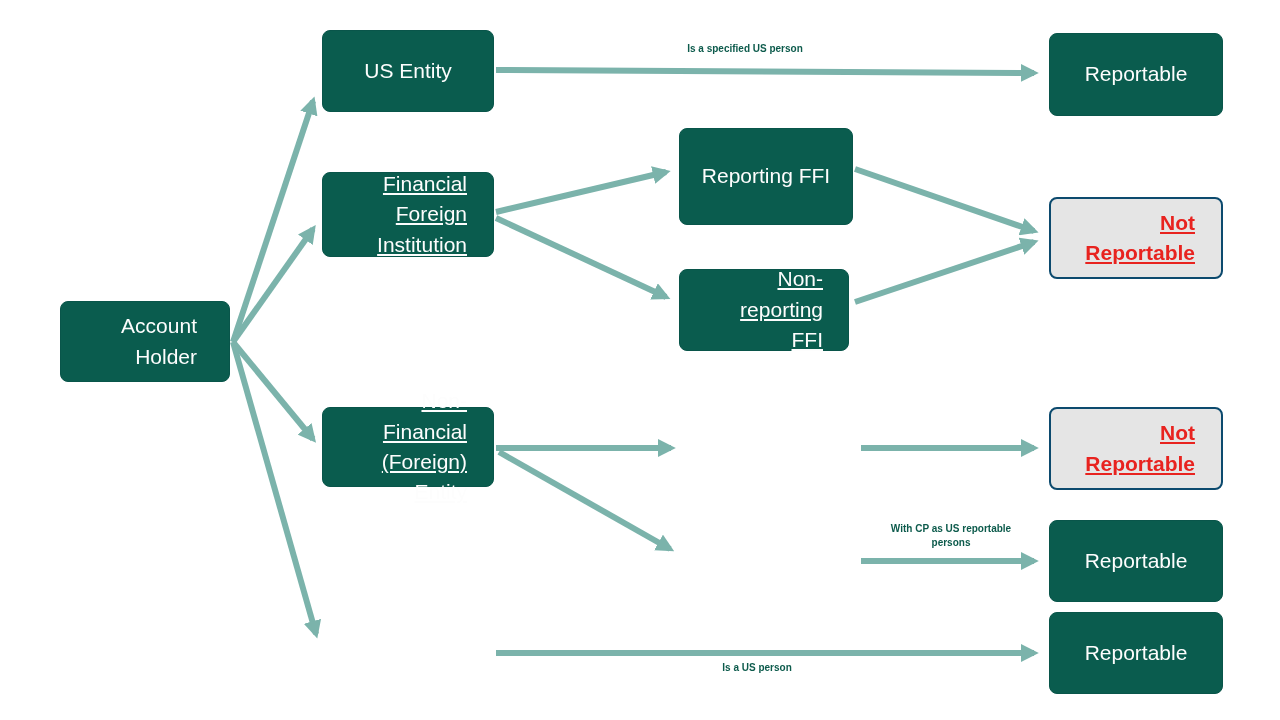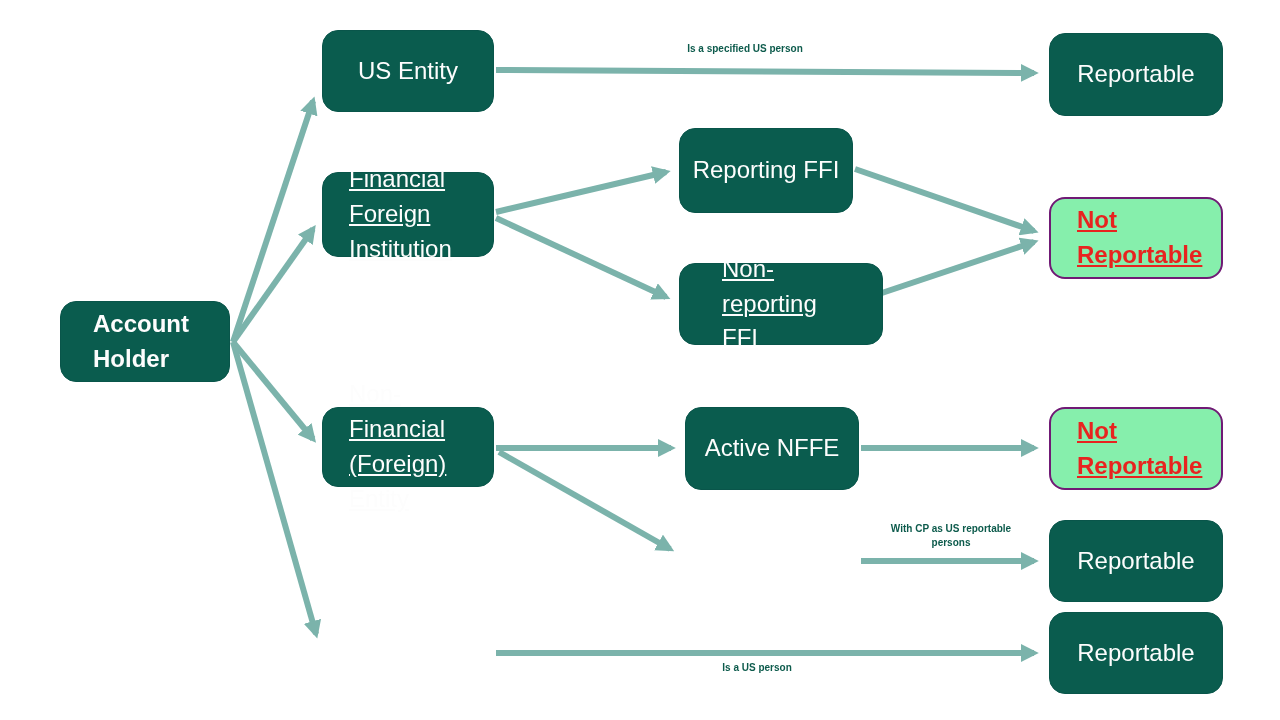--- a/index.html
+++ b/index.html
@@ -20,39 +20,39 @@
     left: 0; top: 0;
     width: 1280px; height: 720px;
     z-index: 1;
   }
   .node {
     position: absolute;
     z-index: 2;
     display: flex;
     align-items: center;
     justify-content: center;
-    text-align: left;
-    border-radius: 16px;
+    text-align: right;
+    border-radius: 8px;
     box-sizing: border-box;
-    font-size: 24px;
+    font-size: 21px;
     line-height: 1.45;
   }
   .node.dark {
     background: #0a5c4e;
     border: 1px solid #09554a;
     color: #fdfdfd;
   }
   .node.muted {
-    background: #86efac;
-    border: 2px solid #701a75;
+    background: #e5e5e5;
+    border: 2px solid #0c4a6e;
     color: #e8231f;
     font-weight: 600;
   }
   .node .t { display: inline-block; }
-  .t.w100 { max-width: 104px; font-weight: bold; }
+  .t.w100 { max-width: 104px; }
   .t.w115 { max-width: 118px; text-decoration: underline; }
   .edge-label {
     position: absolute;
     z-index: 3;
     color: #0d5b4c;
     font-weight: bold;
     font-size: 10px;
     line-height: 1.4;
     text-align: center;
   }
@@ -93,28 +93,25 @@
   <div class="node dark" style="left:322px;top:30px;width:172px;height:82px">
     <span class="t">US Entity</span>
   </div>
   <div class="node dark" style="left:322px;top:172px;width:172px;height:85px">
     <span class="t w115">Financial Foreign Institution</span>
   </div>
   <div class="node dark" style="left:322px;top:407px;width:172px;height:80px">
     <span class="t w115">Non-Financial (Foreign) Entity</span>
   </div>
 
-  <div class="node dark" style="left:679px;top:128px;width:174px;height:85px">
+  <div class="node dark" style="left:679px;top:128px;width:174px;height:97px">
     <span class="t">Reporting FFI</span>
   </div>
-  <div class="node dark" style="left:679px;top:263px;width:204px;height:82px">
+  <div class="node dark" style="left:679px;top:269px;width:170px;height:82px">
     <span class="t w115">Non-reporting FFI</span>
-  </div>
-  <div class="node dark" style="left:685px;top:407px;width:174px;height:83px">
-    <span class="t">Active NFFE</span>
   </div>
 
   <div class="node dark" style="left:1049px;top:33px;width:174px;height:83px">
     <span class="t">Reportable</span>
   </div>
   <div class="node muted" style="left:1049px;top:197px;width:174px;height:82px">
     <span class="t w115">Not Reportable</span>
   </div>
   <div class="node muted" style="left:1049px;top:407px;width:174px;height:83px">
     <span class="t w115">Not Reportable</span>

